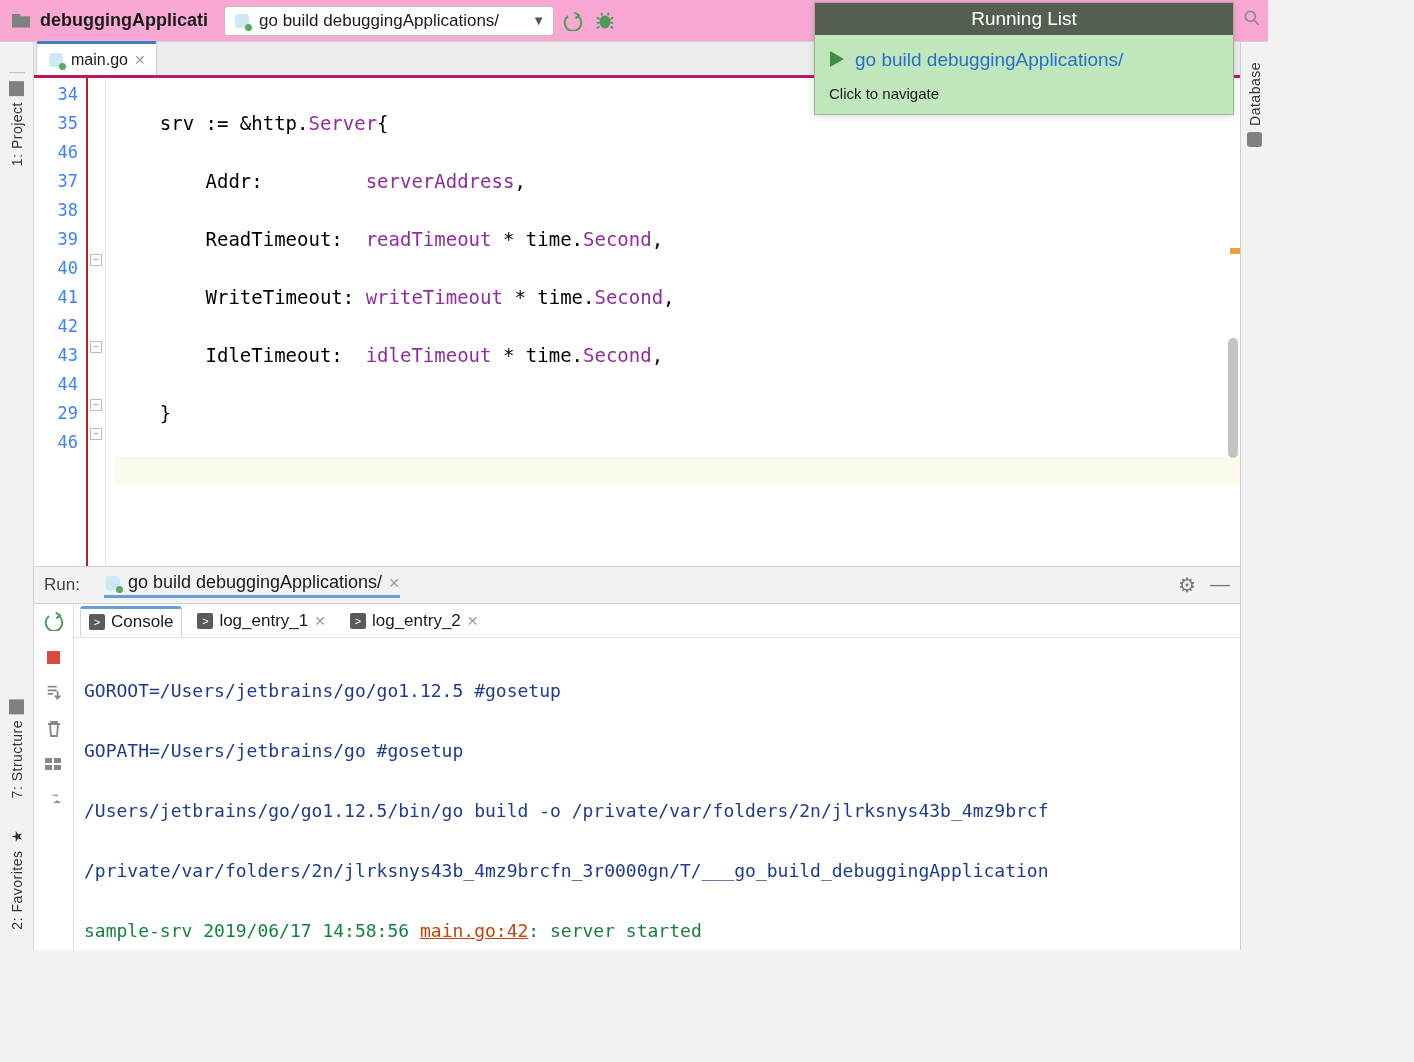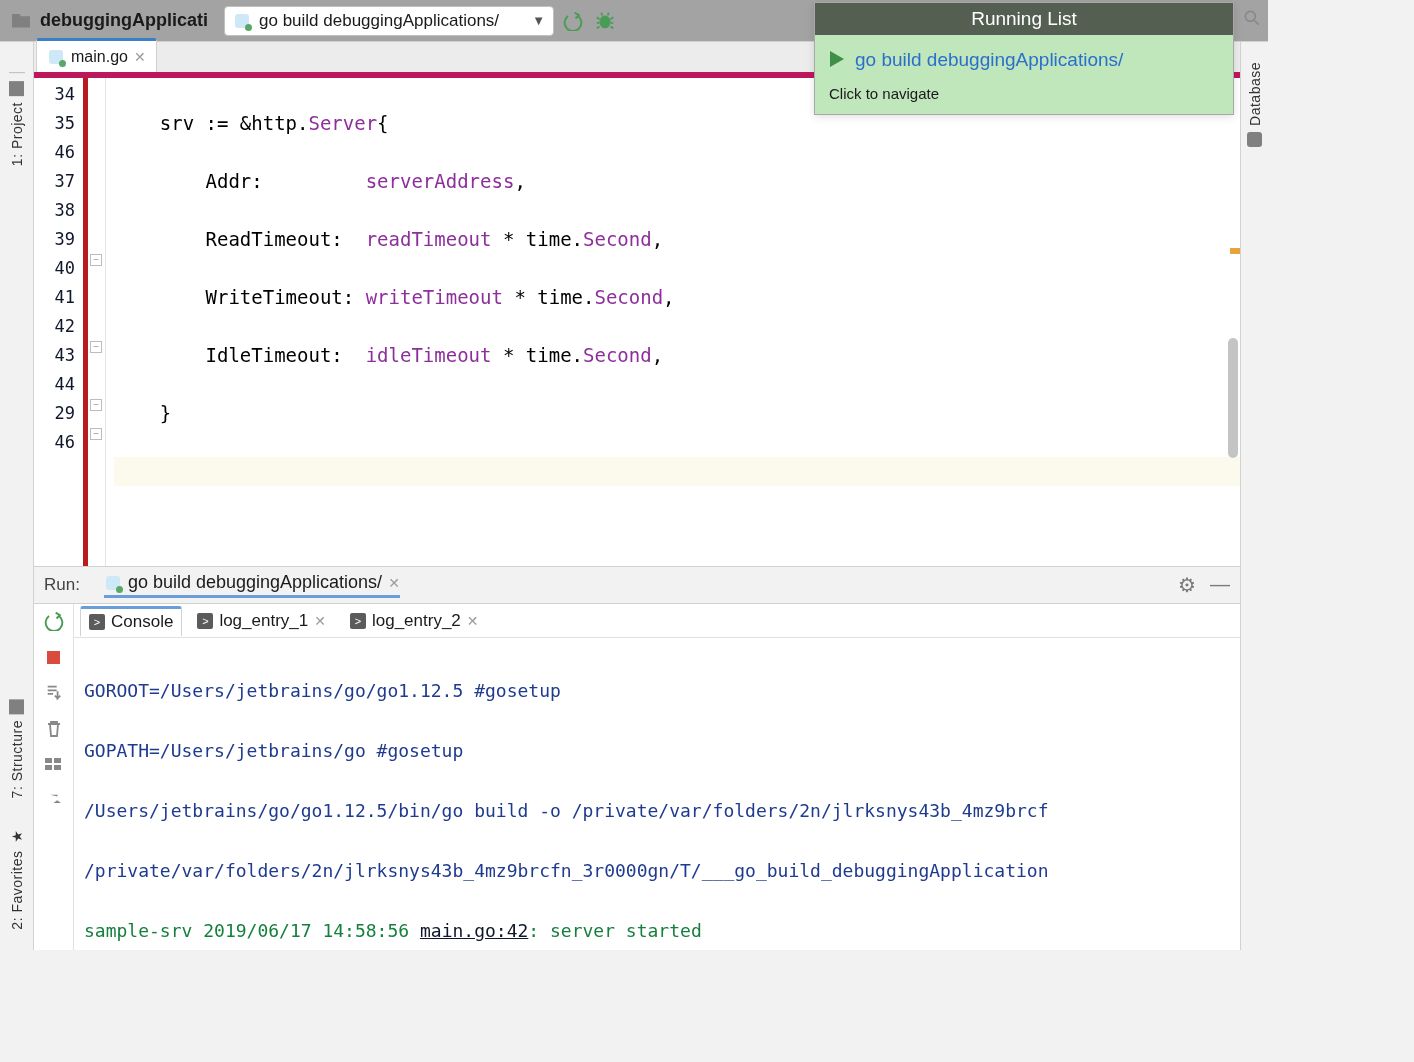--- a/index.html
+++ b/index.html
@@ -1,19 +1,19 @@
 <!DOCTYPE html>
 <html><head>
 <meta charset="utf-8">
 <style>
 * { margin: 0; padding: 0; box-sizing: border-box; }
 body { font-family: -apple-system, "Segoe UI", sans-serif; font-size: 13px; color: #000; background: #f2f2f2; width: 1268px; height: 950px; overflow: hidden; position: relative; }
 
 
-.toolbar { height: 42px; display: flex; align-items: center; padding: 0 6px; background: #a3a3a3; border-bottom: 1px solid #d1d1d1; gap: 6px; }
+.toolbar { height: 42px; display: flex; align-items: center; padding: 0 6px; background: #f9a8d4; border-bottom: 1px solid #d1d1d1; gap: 6px; }
 .folder-ic { width: 18px; height: 14px; background: #808080; display: inline-block; clip-path: polygon(0 0,40% 0,50% 20%,100% 20%,100% 100%,0 100%); margin: 0 4px 0 6px; }
 .proj-name { font-size: 18px; font-weight: 600; color: #1a1a1a; white-space: nowrap; max-width: 200px; overflow: hidden; }
 .run-combo { display: flex; align-items: center; background: #fff; border: 1px solid #c0c0c0; border-radius: 4px; padding: 4px 8px; height: 30px; min-width: 330px; margin-left: 10px; }
 .go-ic { width: 18px; height: 18px; display: inline-flex; align-items: center; justify-content: center; position: relative; }
 .go-ic::before { content: ""; display: block; width: 14px; height: 14px; background: #cfe8f7; border-radius: 3px; }
 .go-ic::after { content: ""; position: absolute; bottom: -1px; right: -1px; width: 7px; height: 7px; background: #59a869; border-radius: 50%; }
 .run-combo-label { margin-left: 8px; font-size: 17px; color: #1a1a1a; flex: 1; }
 .chevron { margin-left: 8px; font-size: 13px; color: #555; }
 .tb-icon { width: 26px; height: 26px; display: flex; align-items: center; justify-content: center; cursor: pointer; }
 .run-ic svg { width: 20px; height: 20px; }
@@ -37,28 +37,28 @@
 .rail-bottom { position: absolute; bottom: 20px; display: flex; flex-direction: column; gap: 30px; align-items: center; }
 
 
 .right-rail { position: absolute; right: 0; top: 42px; bottom: 0; width: 28px; background: #f2f2f2; border-left: 1px solid #d1d1d1; display: flex; flex-direction: column; align-items: center; padding-top: 20px; }
 .right-rail .rail-item { writing-mode: vertical-rl; }
 
 
 .main { position: absolute; left: 34px; right: 28px; top: 42px; bottom: 0; display: flex; flex-direction: column; background: #fff; }
 
 
-.editor-tabs { height: 36px; background: #ececec; border-bottom: 6px solid #be185d; display: flex; align-items: flex-end; }
+.editor-tabs { height: 36px; background: #ececec; border-bottom: 3px solid #be185d; display: flex; align-items: flex-end; }
 .ed-tab { height: 34px; background: #fff; border: 1px solid #d1d1d1; border-bottom: none; border-top: 3px solid #3b7fc4; padding: 0 10px; display: flex; align-items: center; gap: 6px; margin-left: 2px; border-radius: 3px 3px 0 0; }
 .ed-tab .label { color: #1a1a1a; font-size: 16px; }
 .close-x { color: #9b9b9b; font-size: 14px; cursor: pointer; }
 
 
 .editor { flex: 1; display: flex; overflow: hidden; background: #fff; position: relative; }
-.gutter { width: 54px; border-right: 5px solid #b91c1c; text-align: right; padding-right: 8px; font-size: 17px; color: #0f172a; font-family: Menlo, Consolas, monospace; line-height: 29px; padding-top: 2px; background: #fff; }
+.gutter { width: 54px; border-right: 2px solid #b91c1c; text-align: right; padding-right: 8px; font-size: 17px; color: #3b82f6; font-family: Menlo, Consolas, monospace; line-height: 29px; padding-top: 2px; background: #fff; }
 .fold-col { width: 18px; border-right: 1px solid #e4e4e4; position: relative; }
 .fold-mark { position: absolute; left: 2px; width: 12px; height: 12px; border: 1px solid #bbb; background: #fff; font-size: 9px; line-height: 9px; text-align: center; color: #888; }
 .code { flex: 1; font-family: Menlo, Consolas, monospace; font-size: 19px; line-height: 29px; padding: 2px 0 0 8px; white-space: pre; overflow: hidden; position: relative; }
 .code .row { height: 29px; }
 .hl-row { background: #fcfaed; }
 .c-id { color: #8e2e9d; }
 .scroll-v { position: absolute; right: 2px; top: 260px; width: 10px; height: 120px; background: #c4c4c4; border-radius: 5px; }
 .warn-mark { position: absolute; right: 0; top: 170px; width: 10px; height: 6px; background: #e8a33d; }
 
 
@@ -72,21 +72,21 @@
 .run-rail { width: 40px; border-right: 1px solid #e1e1e1; display: flex; flex-direction: column; align-items: center; gap: 14px; padding-top: 6px; }
 .run-rail .ic { width: 22px; height: 22px; display: flex; align-items: center; justify-content: center; color: #6e6e6e; font-size: 17px; }
 .stop-sq { width: 13px; height: 13px; background: #d94b3f; }
 .run-content { flex: 1; display: flex; flex-direction: column; }
 .console-tabs { height: 34px; display: flex; align-items: center; border-bottom: 1px solid #e1e1e1; padding-left: 6px; gap: 6px; }
 .ctab { height: 30px; display: flex; align-items: center; gap: 6px; padding: 0 8px; font-size: 17px; color: #1a1a1a; border: 1px solid transparent; border-radius: 3px 3px 0 0; }
 .ctab.active { border: 1px solid #d1d1d1; border-bottom: none; background: #fff; border-top: 3px solid #6a9edb; }
 .ctab .badge { width: 16px; height: 16px; background: #5b5b5b; color: #fff; font-size: 11px; display: flex; align-items: center; justify-content: center; border-radius: 2px; }
 .console { flex: 1; font-family: Menlo, Consolas, monospace; font-size: 18px; line-height: 30px; padding: 8px 10px; color: #1f3b8f; overflow: hidden; white-space: pre; }
 .console .plain { color: #15803d; }
-.console .link { color: #0f172a; text-decoration: underline; }
+.console .link { color: #c2410c; text-decoration: underline; }
 </style>
 </head>
 <body>
 
 <div class="toolbar">
   <span class="folder-ic"></span>
   <span class="proj-name">debuggingApplicati</span>
 
   <div class="run-combo">
     <span class="go-ic"></span>

